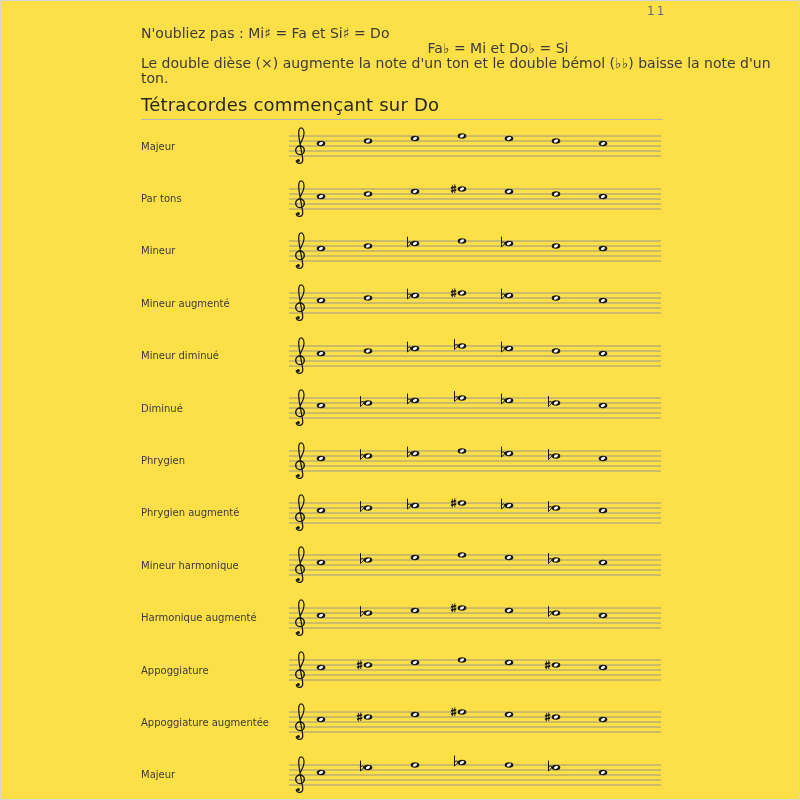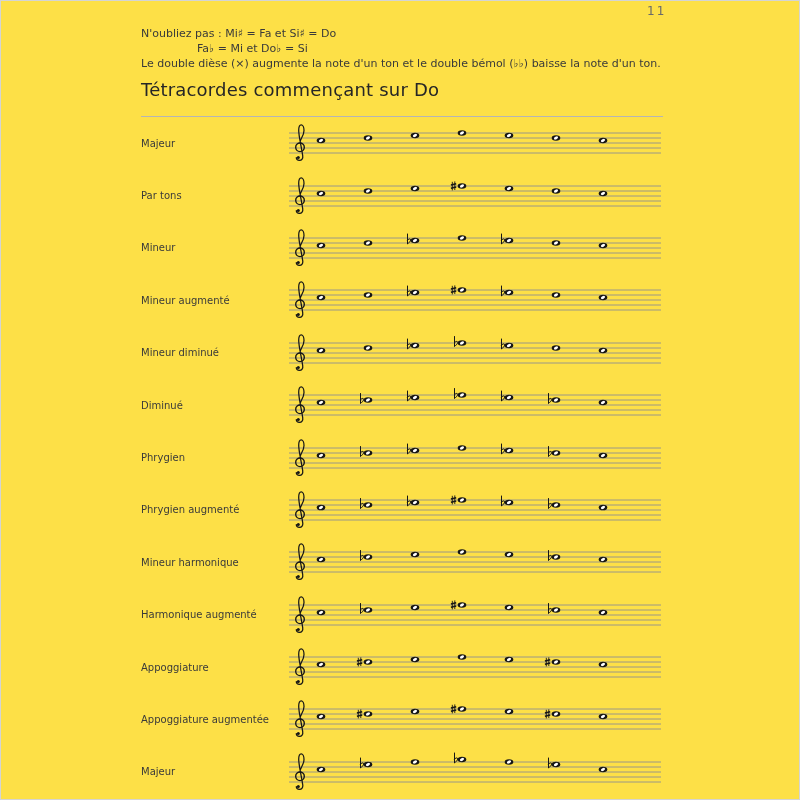--- a/index.html
+++ b/index.html
@@ -2,26 +2,26 @@
 <html><head>
 <meta charset="utf-8">
 <style>
   html,body{margin:0;padding:0;background:#fff;}
   .page{
     position:relative;width:798px;height:798px;background:#fde047;
     border:1px solid #d4d4d4;overflow:hidden;
     font-family:"DejaVu Sans","Liberation Sans",sans-serif;color:#333;
   }
   .page-number{position:absolute;top:3px;left:646px;font-size:12px;color:#6a6a6a;letter-spacing:2px;}
-  .header{margin:25px 0 0 140px;font-size:11px;line-height:15px;color:#3a3a3a;}
-  .header .indent{padding-left:56px;}
+  .header{margin:25px 0 0 140px;font-size:14px;line-height:15px;color:#3a3a3a;}
+  .header .indent{padding-left:56px;text-align:center;}
   .title{
     margin:9px 140px 0 140px;width:522px;box-sizing:border-box;
     font-size:18px;font-weight:400;color:#262626;letter-spacing:.2px;
-    padding-bottom:16px;border-bottom:1px solid #b5b5b5;line-height:20px;
+    padding-bottom:4px;border-bottom:1px solid #b5b5b5;line-height:20px;
   }
   .staves{margin:0 0 0 140px;padding-top:0px;}
   .row{display:flex;align-items:center;height:52.4px;}
   .row-label{width:148px;font-size:10px;color:#3a3a3a;flex:0 0 148px;}
   .staff{display:block;}
   .footer{position:absolute;left:0;right:0;bottom:7px;text-align:center;font-size:10.5px;color:#4a4a4a;letter-spacing:.5px;}
 </style>
 </head>
 <body>
 

